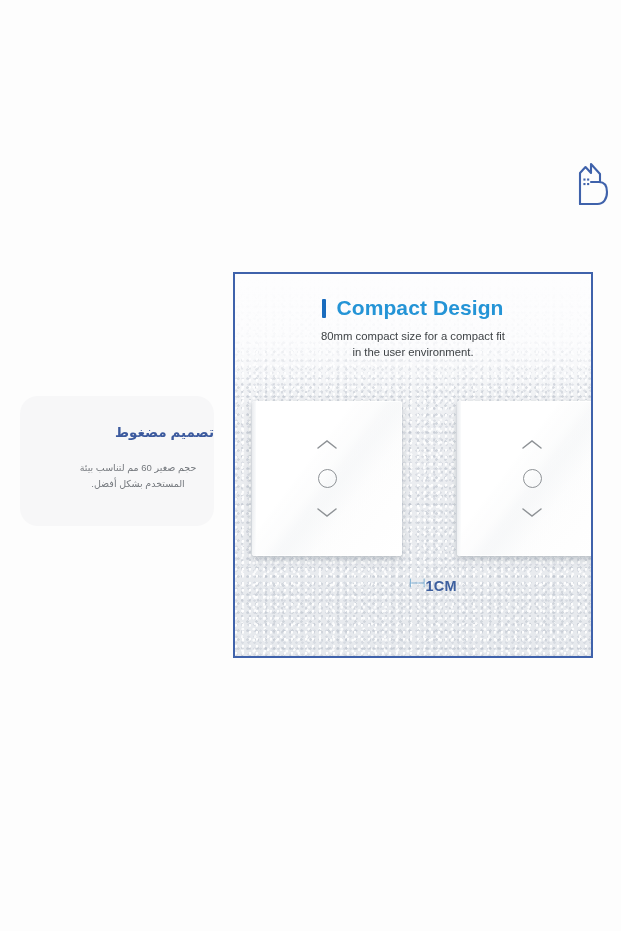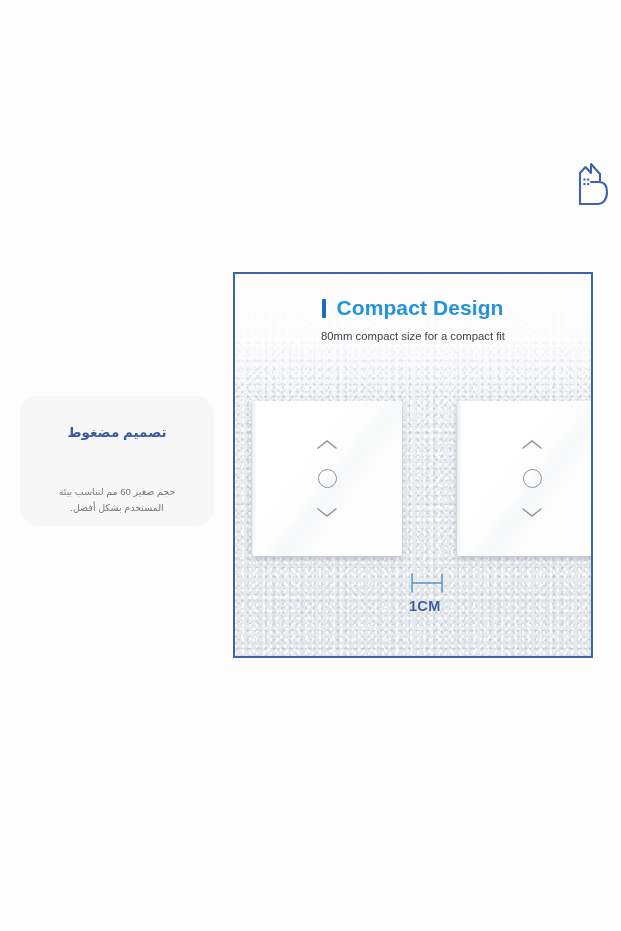--- a/index.html
+++ b/index.html
@@ -12,22 +12,22 @@
   
   #brand-logo{
     position:absolute;left:575px;top:160px;width:34px;height:48px;
   }
   #brand-logo svg{display:block;width:100%;height:100%;}
 
   
   #arabic-card{
     position:absolute;left:20px;top:396px;width:194px;height:130px;
     background:#f7f7f8;border-radius:18px;
-    display:flex;flex-direction:column;align-items:center;
-    box-sizing:border-box;padding-top:29px;gap:24px;
+    display:flex;flex-direction:column;align-items:flex-end;
+    box-sizing:border-box;padding-top:29px;
   }
   #arabic-title{
     font-size:13.5px;font-weight:bold;color:#3c5a9e;
     direction:rtl;letter-spacing:.2px;line-height:1.2;
   }
   #arabic-body{
     margin-top:19px;width:152px;text-align:center;direction:rtl;
     font-size:9.5px;line-height:1.65;color:#74787d;
   }
 
@@ -103,21 +103,21 @@
   .chev{width:22px;height:11px;display:block;}
   .chev path{fill:none;stroke:#8e9296;stroke-width:1.5;stroke-linecap:round;}
   .ring{
     width:19px;height:19px;border-radius:50%;
     border:1.5px solid #8e9296;box-sizing:border-box;
   }
 
   
   #dimension{
     position:absolute;left:174px;top:298px;width:48px;
-    display:flex;flex-direction:column;align-items:flex-start;
+    display:flex;flex-direction:row;align-items:flex-end;
   }
   #dim-bracket{width:36px;height:22px;display:block;}
   #dim-bracket line{stroke:#5b9bc8;stroke-width:1.6;}
   #dim-label{
     margin-top:4px;font-size:14.5px;font-weight:bold;color:#3d5f9e;letter-spacing:.3px;
   }
 </style>
 </head>
 <body>
 
@@ -146,20 +146,21 @@
   <div id="wall"></div>
   <div id="wall-top-fade"></div>
 
   <div id="panel-heading">
     <span id="heading-bar"></span>
     <span id="heading-text">Compact Design</span>
   </div>
 
   <div id="panel-subtitle">
     <div>80mm compact size for a compact fit</div>
+    <div>in the user environment.</div>
   </div>
 
   <div class="switch" id="switch-left">
     <div class="switch-icons">
       <svg class="chev" viewBox="0 0 22 11">
         <path d="M2 9 L11 2 L20 9"></path>
       </svg>
       <div class="ring"></div>
       <svg class="chev" viewBox="0 0 22 11">
         <path d="M2 2 L11 9 L20 2"></path>

